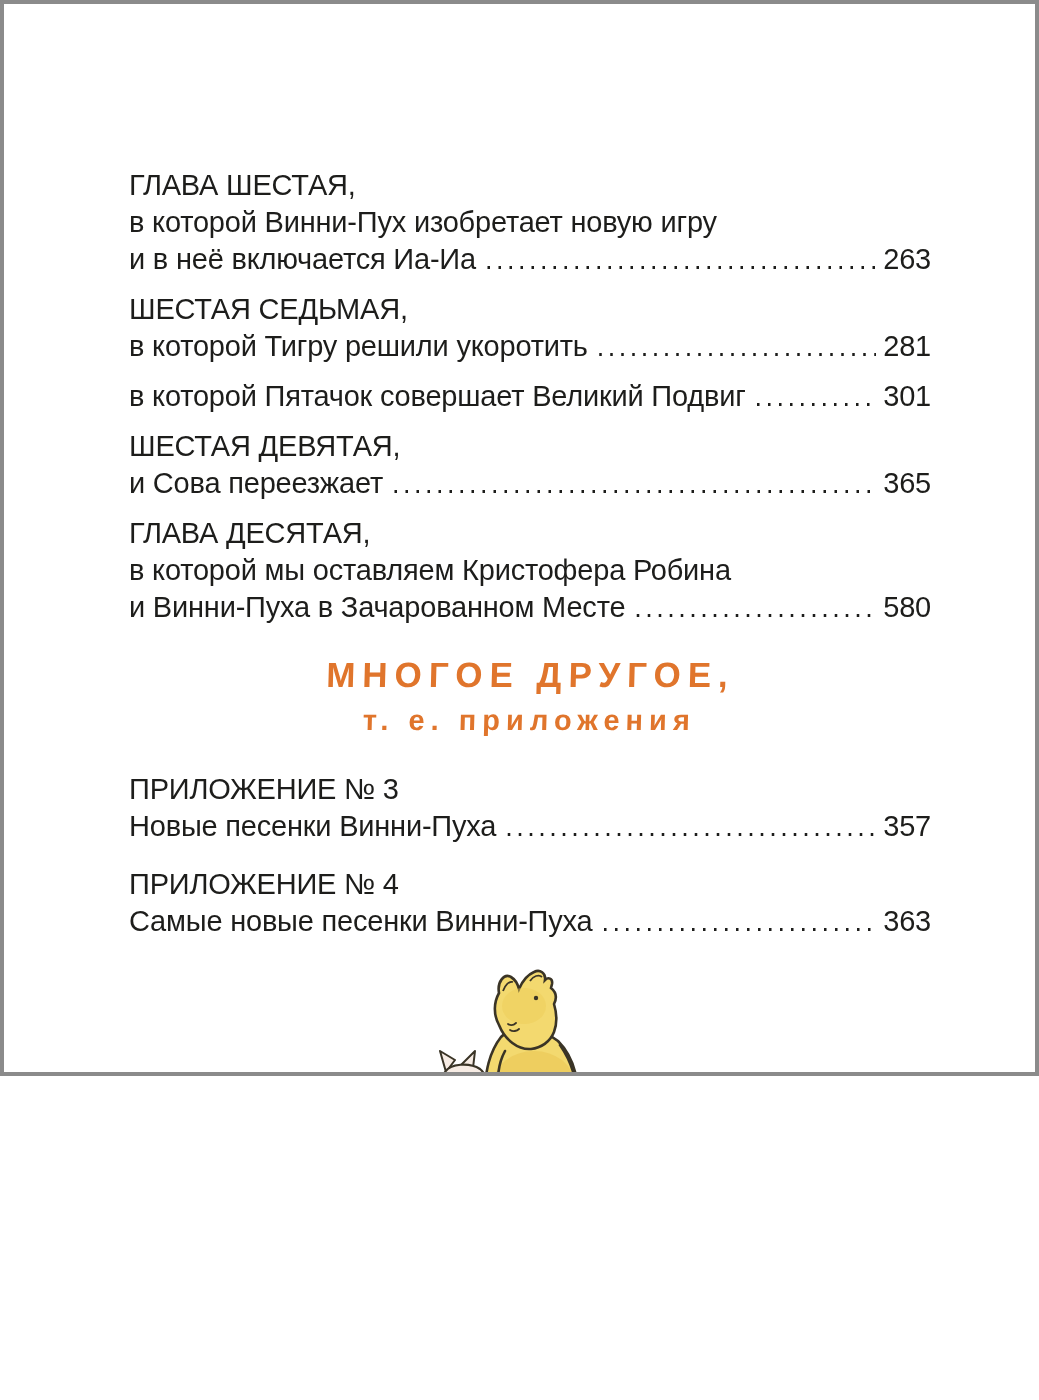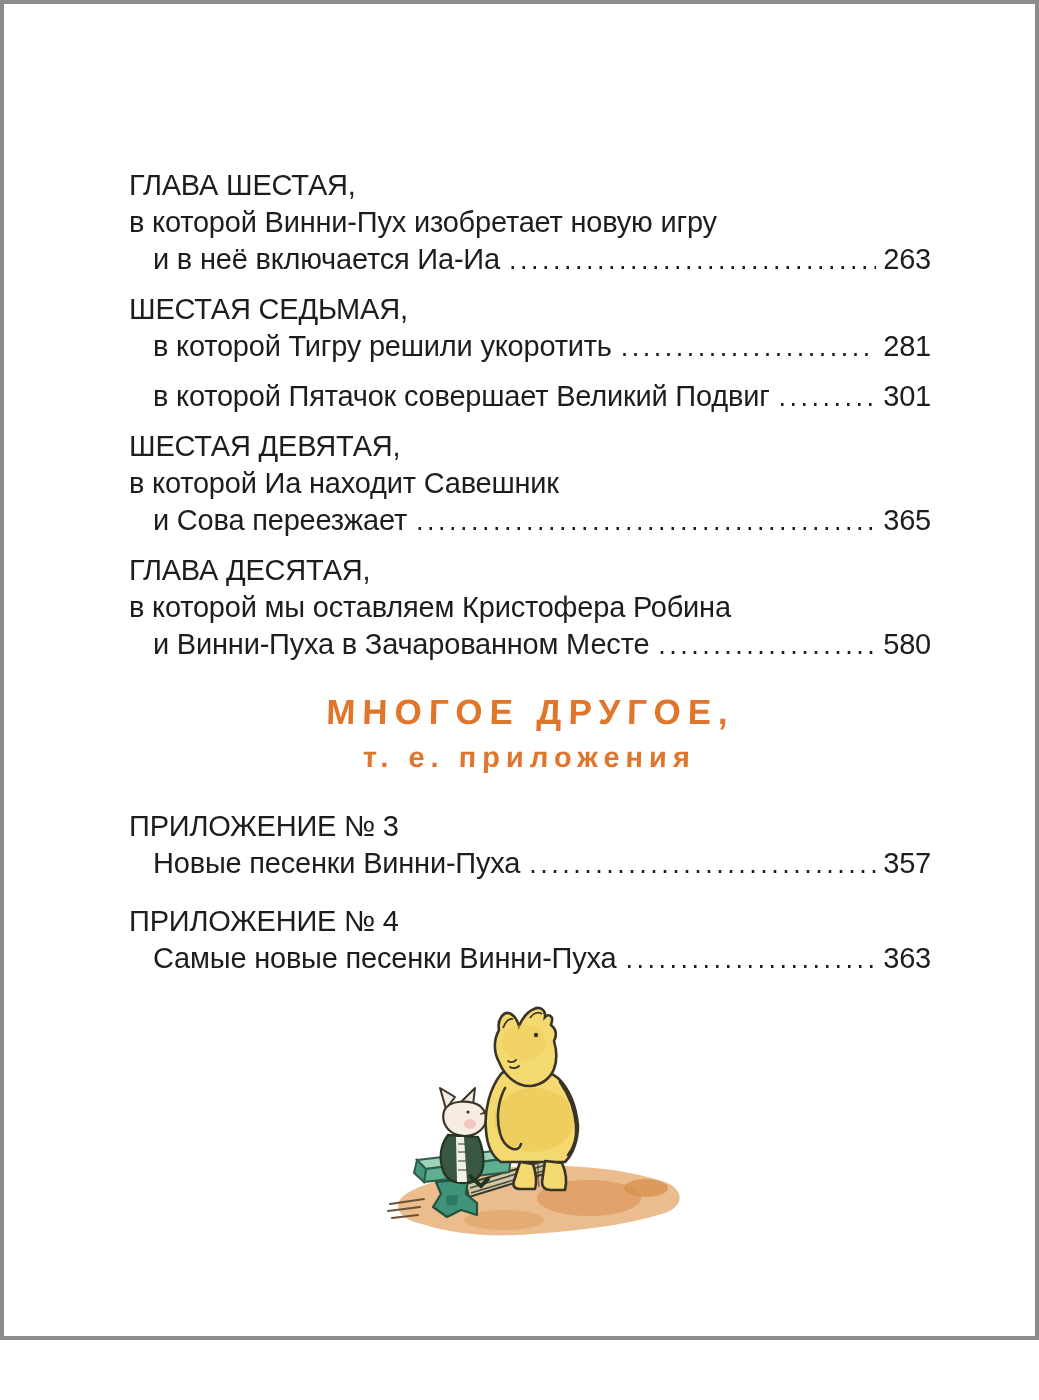--- a/index.html
+++ b/index.html
@@ -1,18 +1,18 @@
 <!DOCTYPE html>
 <html lang="ru"><head>
 <meta charset="utf-8">
 <style>
   html,body { margin:0; padding:0; background:#ffffff; }
   .sheet {
     position:relative;
-    width:1039px; height:1340px;
+    width:1039px; height:1076px;
     box-sizing:border-box;
     background:#ffffff;
     border:4px solid #8b8b8b;
     font-family:"Liberation Sans", sans-serif;
     color:#1d1d1b;
     overflow:hidden;
   }
   .content {
     position:absolute;
     left:125px; right:104px; top:163px;
@@ -21,21 +21,21 @@
   .line {
     font-size:29px;
     line-height:37px;
     letter-spacing:-0.2px;
     white-space:nowrap;
   }
   .leader-line {
     display:flex;
     align-items:baseline;
   }
-  .leader-text { white-space:nowrap;margin-left:24px; }
+  .leader-text { white-space:nowrap; }
   .dots {
     flex:1 1 auto;
     overflow:hidden;
     white-space:nowrap;
     margin:0 7px 0 9px;
     letter-spacing:3.5px;
     font-size:27px;
     color:#1d1d1b;
   }
   .pagenum { flex:0 0 auto; white-space:nowrap; }
@@ -93,21 +93,20 @@
     <div class="chapter">
       <div class="line leader-line">
         <span class="leader-text">в которой Пятачок совершает Великий Подвиг</span>
         <span class="dots">........................................................................................................................................................................................................</span>
         <span class="pagenum">301</span>
       </div>
     </div>
 
     <div class="chapter">
       <div class="line">ШЕСТАЯ ДЕВЯТАЯ,</div>
-      <div class="line">в которой Иа находит Савешник</div>
       <div class="line leader-line">
         <span class="leader-text">и Сова переезжает</span>
         <span class="dots">........................................................................................................................................................................................................</span>
         <span class="pagenum">365</span>
       </div>
     </div>
 
     <div class="chapter">
       <div class="line">ГЛАВА ДЕСЯТАЯ,</div>
       <div class="line">в которой мы оставляем Кристофера Робина</div>

